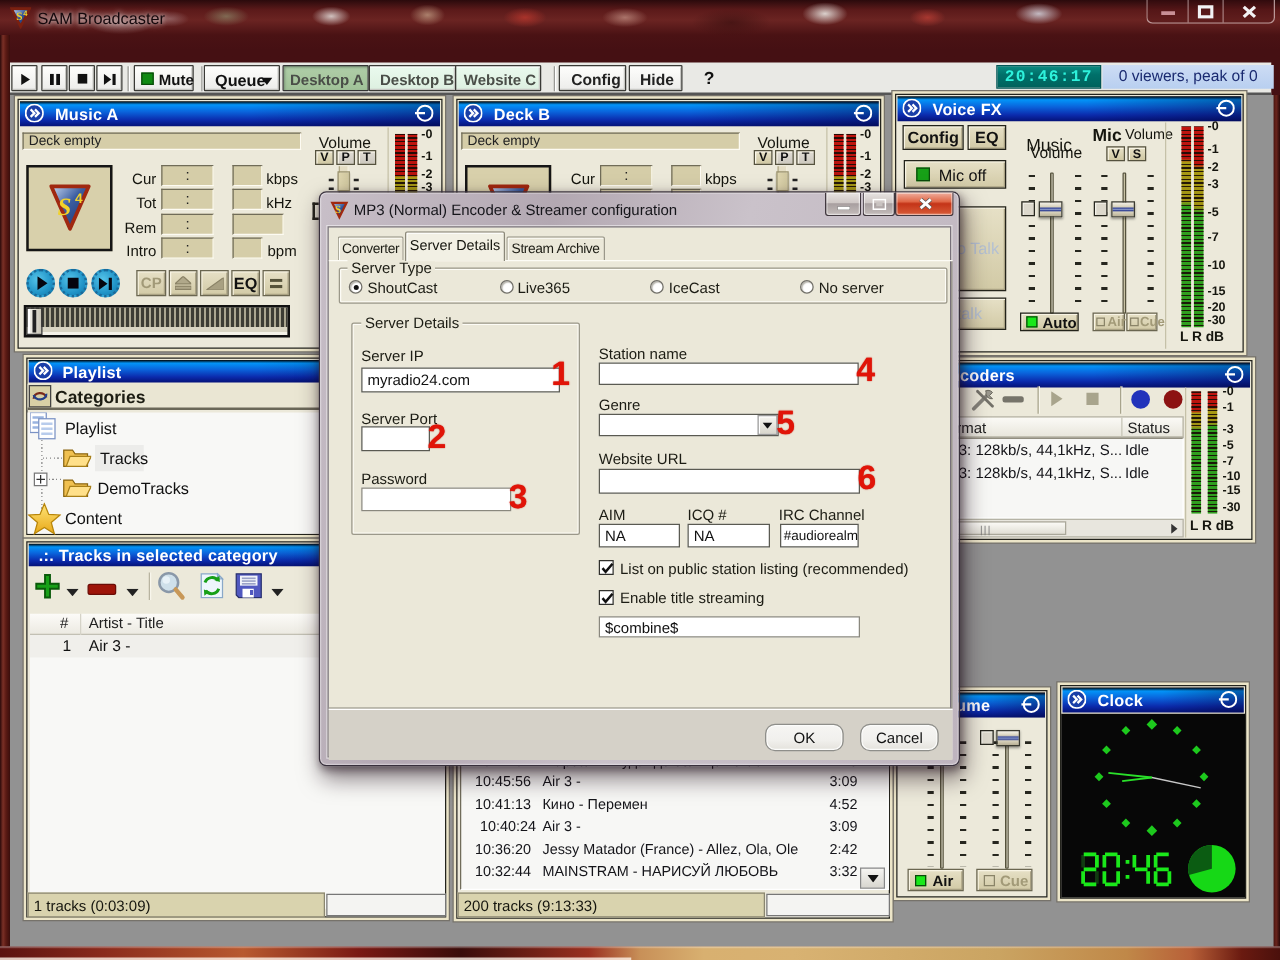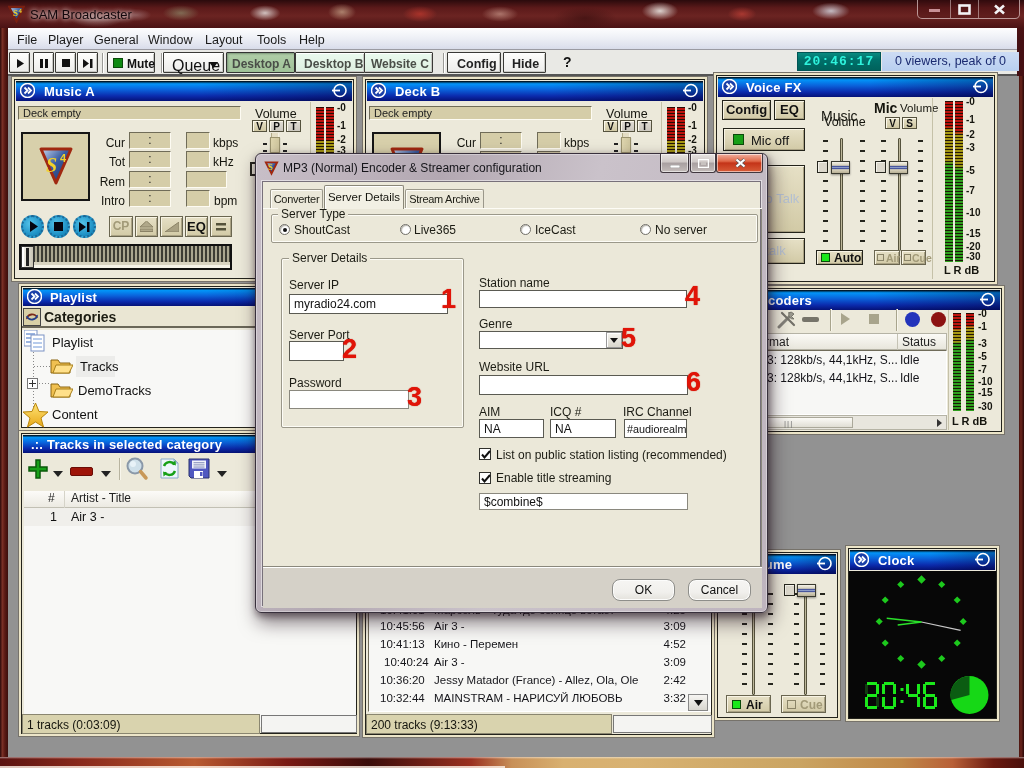--- a/index.html
+++ b/index.html
@@ -95,29 +95,20 @@
 <div class="abs" style="left:60px;top:0;width:1px;height:18px;background:rgba(240,220,220,.5)"></div>
 <div class="abs" style="left:11px;top:9px;width:11px;height:3px;background:#c89096"></div>
 <svg class="abs" style="left:40px;top:4px" width="13" height="11">
         <rect x="1.5" y="1.5" width="10" height="8" fill="none" stroke="#f2f2f4" stroke-width="2.6"></rect>
       </svg>
 <svg class="abs" style="left:75px;top:4px" width="13" height="11">
         <path d="M2 1.5 L11 9.5 M11 1.5 L2 9.5" stroke="#f2f2f4" stroke-width="2.6"></path>
       </svg>
 </div>
 
-<div id="menubar">
-<span style="left:10px">File</span>
-      <span style="left:41px">Player</span>
-      <span style="left:87px">General</span>
-      <span style="left:141px">Window</span>
-      <span style="left:198px">Layout</span>
-      <span style="left:250px">Tools</span>
-      <span style="left:292px">Help</span>
-</div>
 
 <div id="toolbar">
 <div class="tbtn" style="left:2px;width:21px"><svg width="9" height="9" style="margin:6px 0 0 6px">
           <path d="M1 0 L8 4.5 L1 9 Z" fill="#111"></path>
         </svg></div>
 <div class="tbtn" style="left:26px;width:21px"><svg width="8" height="9" style="margin:6px 0 0 6px">
           <rect x="0" y="0" width="3" height="9" fill="#111"></rect>
           <rect x="5" y="0" width="3" height="9" fill="#111"></rect>
         </svg></div>
 <div class="tbtn" style="left:48px;width:21px"><svg width="8" height="8" style="margin:6px 0 0 6px">
@@ -126,21 +117,21 @@
 <div class="tbtn" style="left:70px;width:21px"><svg width="10" height="9" style="margin:6px 0 0 5px">
           <path d="M0 0 L6 4.5 L0 9 Z" fill="#111"></path>
           <rect x="7" y="0" width="2.5" height="9" fill="#111"></rect>
         </svg></div>
 <div class="tsep" style="left:95px"></div>
 <div class="tbtn" style="left:100px;width:48px;font-weight:bold;font-size:12px;color:#111">
         <span style="position:absolute;left:5px;top:5px;width:10px;height:10px;background:#0f8a12;border:1px solid #0a4a0a"></span>
         <span style="position:absolute;left:19px;top:4px">Mute</span>
       </div>
 <div class="tsep" style="left:154px"></div>
-<div class="tbtn" style="left:156px;width:61px;font-weight:normal;font-size:16px;color:#111">
+<div class="tbtn" style="left:156px;width:61px;font-weight:bold;font-size:13px;color:#111">
         <span style="position:absolute;left:8px;top:4px">Queue</span>
         <svg width="9" height="6" style="position:absolute;right:5px;top:9px">
           <path d="M0 0 L9 0 L4.5 6 Z" fill="#111"></path>
         </svg>
       </div>
 <div class="tbtn" style="left:219px;top:2px;height:21px;width:69px;font-weight:bold;font-size:12px;color:#4a4e48;background:linear-gradient(to bottom,#b0cea8,#a0c298);box-shadow:inset 1px 1px 2px #7a9478;border-color:#333">
         <span style="position:absolute;left:5px;top:4px">Desktop A</span>
       </div>
 <div class="tbtn" style="left:288px;top:2px;height:21px;width:70px;font-weight:bold;font-size:12px;color:#4a4e48;background:linear-gradient(to bottom,#eafaee,#ddefe0)">
         <span style="position:absolute;left:8px;top:4px">Desktop B</span>

